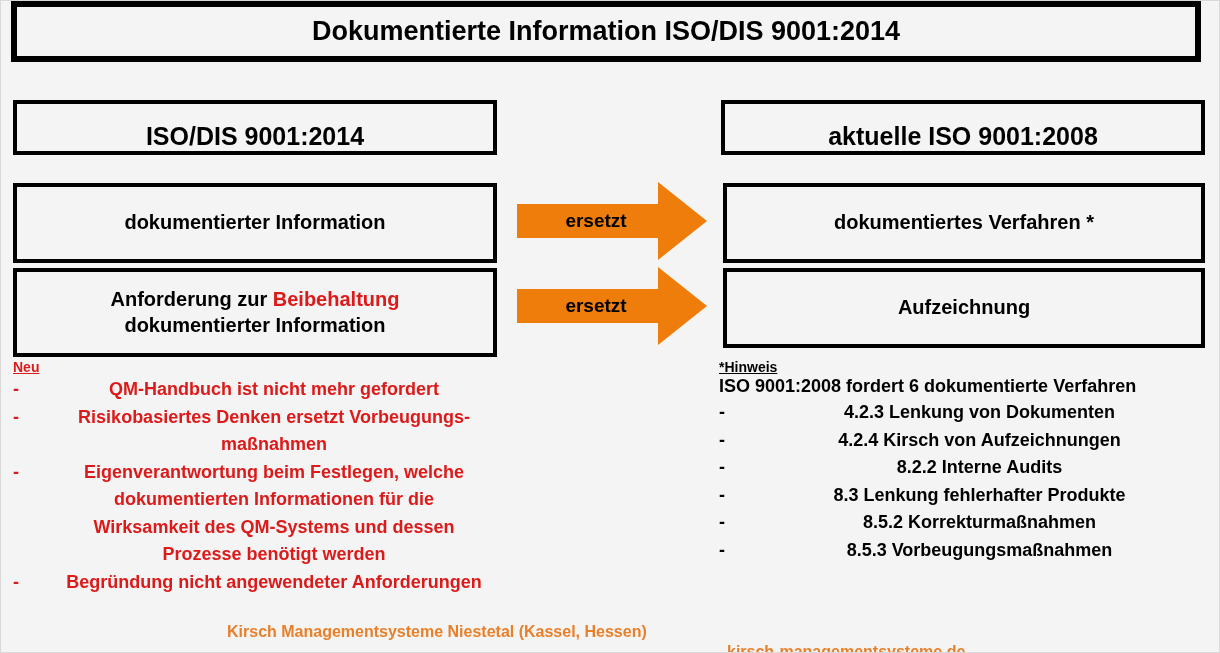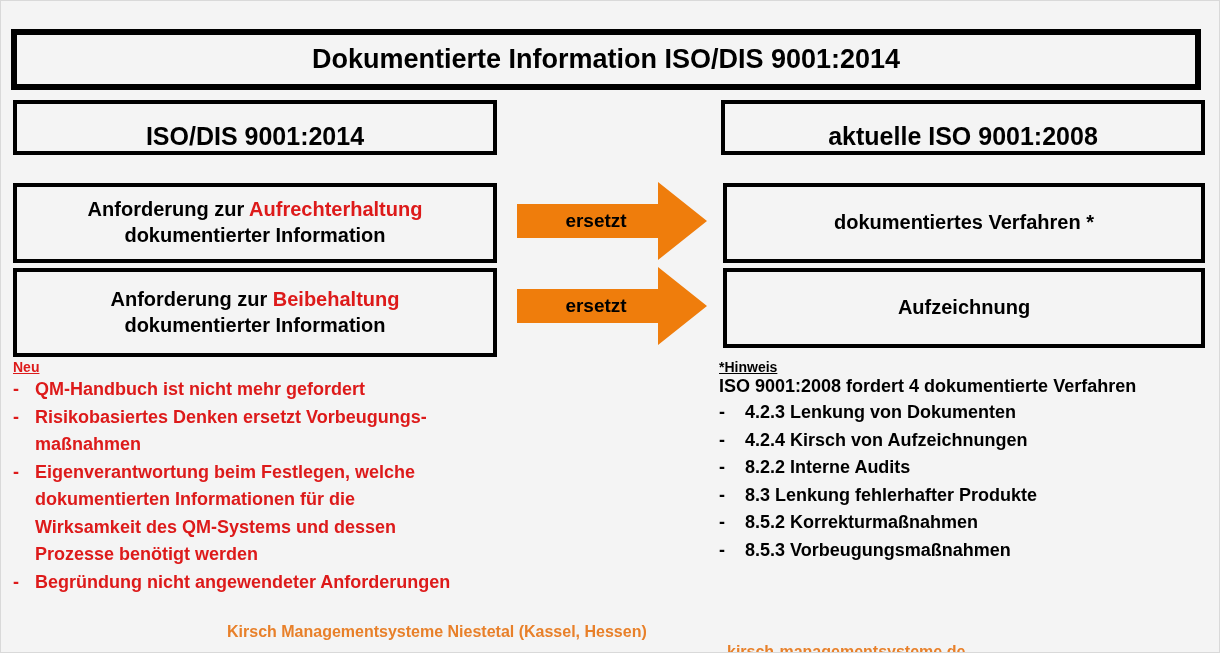--- a/index.html
+++ b/index.html
@@ -17,21 +17,21 @@
     background: #f4f4f4;
     border: 1px solid #d9d9d9;
     box-sizing: border-box;
     overflow: hidden;
   }
 
   
   .title-box {
     position: absolute;
     left: 10px;
-    top: 28px;
+    top: 0;
     width: 1190px;
     height: 61px;
     border: 6px solid #000000;
     background: #f4f4f4;
     box-sizing: border-box;
     display: flex;
     align-items: center;
     justify-content: center;
   }
   .title-text {
@@ -147,21 +147,21 @@
   }
   .note-item .dash {
     flex: 0 0 auto;
     width: 22px;
   }
   .note-item .txt { flex: 1 1 auto; }
   #notes-left  .note-item { color: #dd1a1a; }
   #notes-right .note-item { color: #000000; }
   #notes-right .note-item .dash { width: 26px; }
 
-  .wrap-line { display: block; }
+  .wrap-line { display: block; text-align: center; }
 
   
   .footer {
     position: absolute;
     top: 622px;
     font-size: 16px;
     font-weight: bold;
     color: #e8802a;
     white-space: nowrap;
   }
@@ -178,21 +178,20 @@
   </div>
 
   <div class="col-head" id="col-head-left">
     <span class="col-head-text">ISO/DIS 9001:2014</span>
   </div>
   <div class="col-head" id="col-head-right">
     <span class="col-head-text">aktuelle ISO 9001:2008</span>
   </div>
 
   <div class="cbox" id="box-left-1">
-    <div class="line"><span>Anforderung zur </span><span class="hl-red">Aufrechterhaltung</span></div>
     <div class="line">dokumentierter Information</div>
   </div>
 
   <div class="cbox" id="box-left-2">
     <div class="line"><span>Anforderung zur </span><span class="hl-red">Beibehaltung</span></div>
     <div class="line">dokumentierter Information</div>
   </div>
 
   <div class="cbox" id="box-right-1">
     <div class="line">dokumentiertes Verfahren *</div>
@@ -245,21 +244,21 @@
           <span class="dash">-</span>
           <span class="txt">
             <span class="wrap-line">Begründung nicht angewendeter Anforderungen</span>
           </span>
         </li>
       </ul>
   </div>
 
   <div class="notes" id="notes-right">
     <div class="note-head">*Hinweis</div>
-    <div class="note-sub">ISO 9001:2008 fordert 4 dokumentierte Verfahren</div>
+    <div class="note-sub">ISO 9001:2008 fordert 6 dokumentierte Verfahren</div>
     <ul class="note-list" id="notes-right-list">
         <li class="note-item">
           <span class="dash">-</span>
           <span class="txt">
             <span class="wrap-line">4.2.3 Lenkung von Dokumenten</span>
           </span>
         </li>
         <li class="note-item">
           <span class="dash">-</span>
           <span class="txt">

